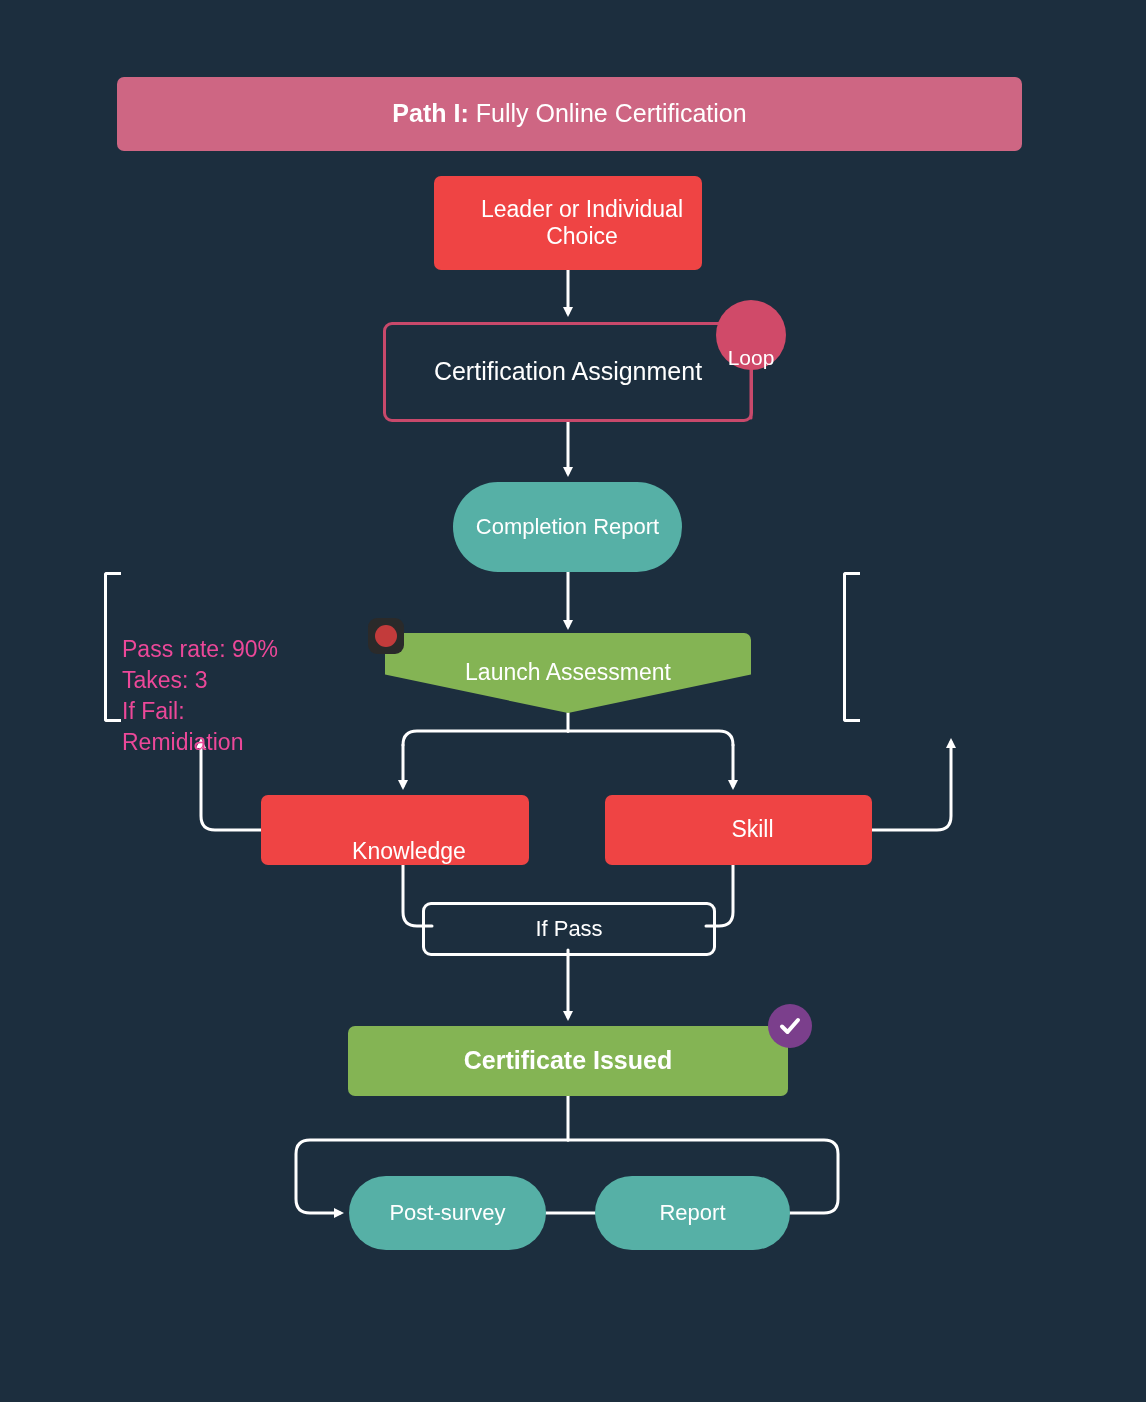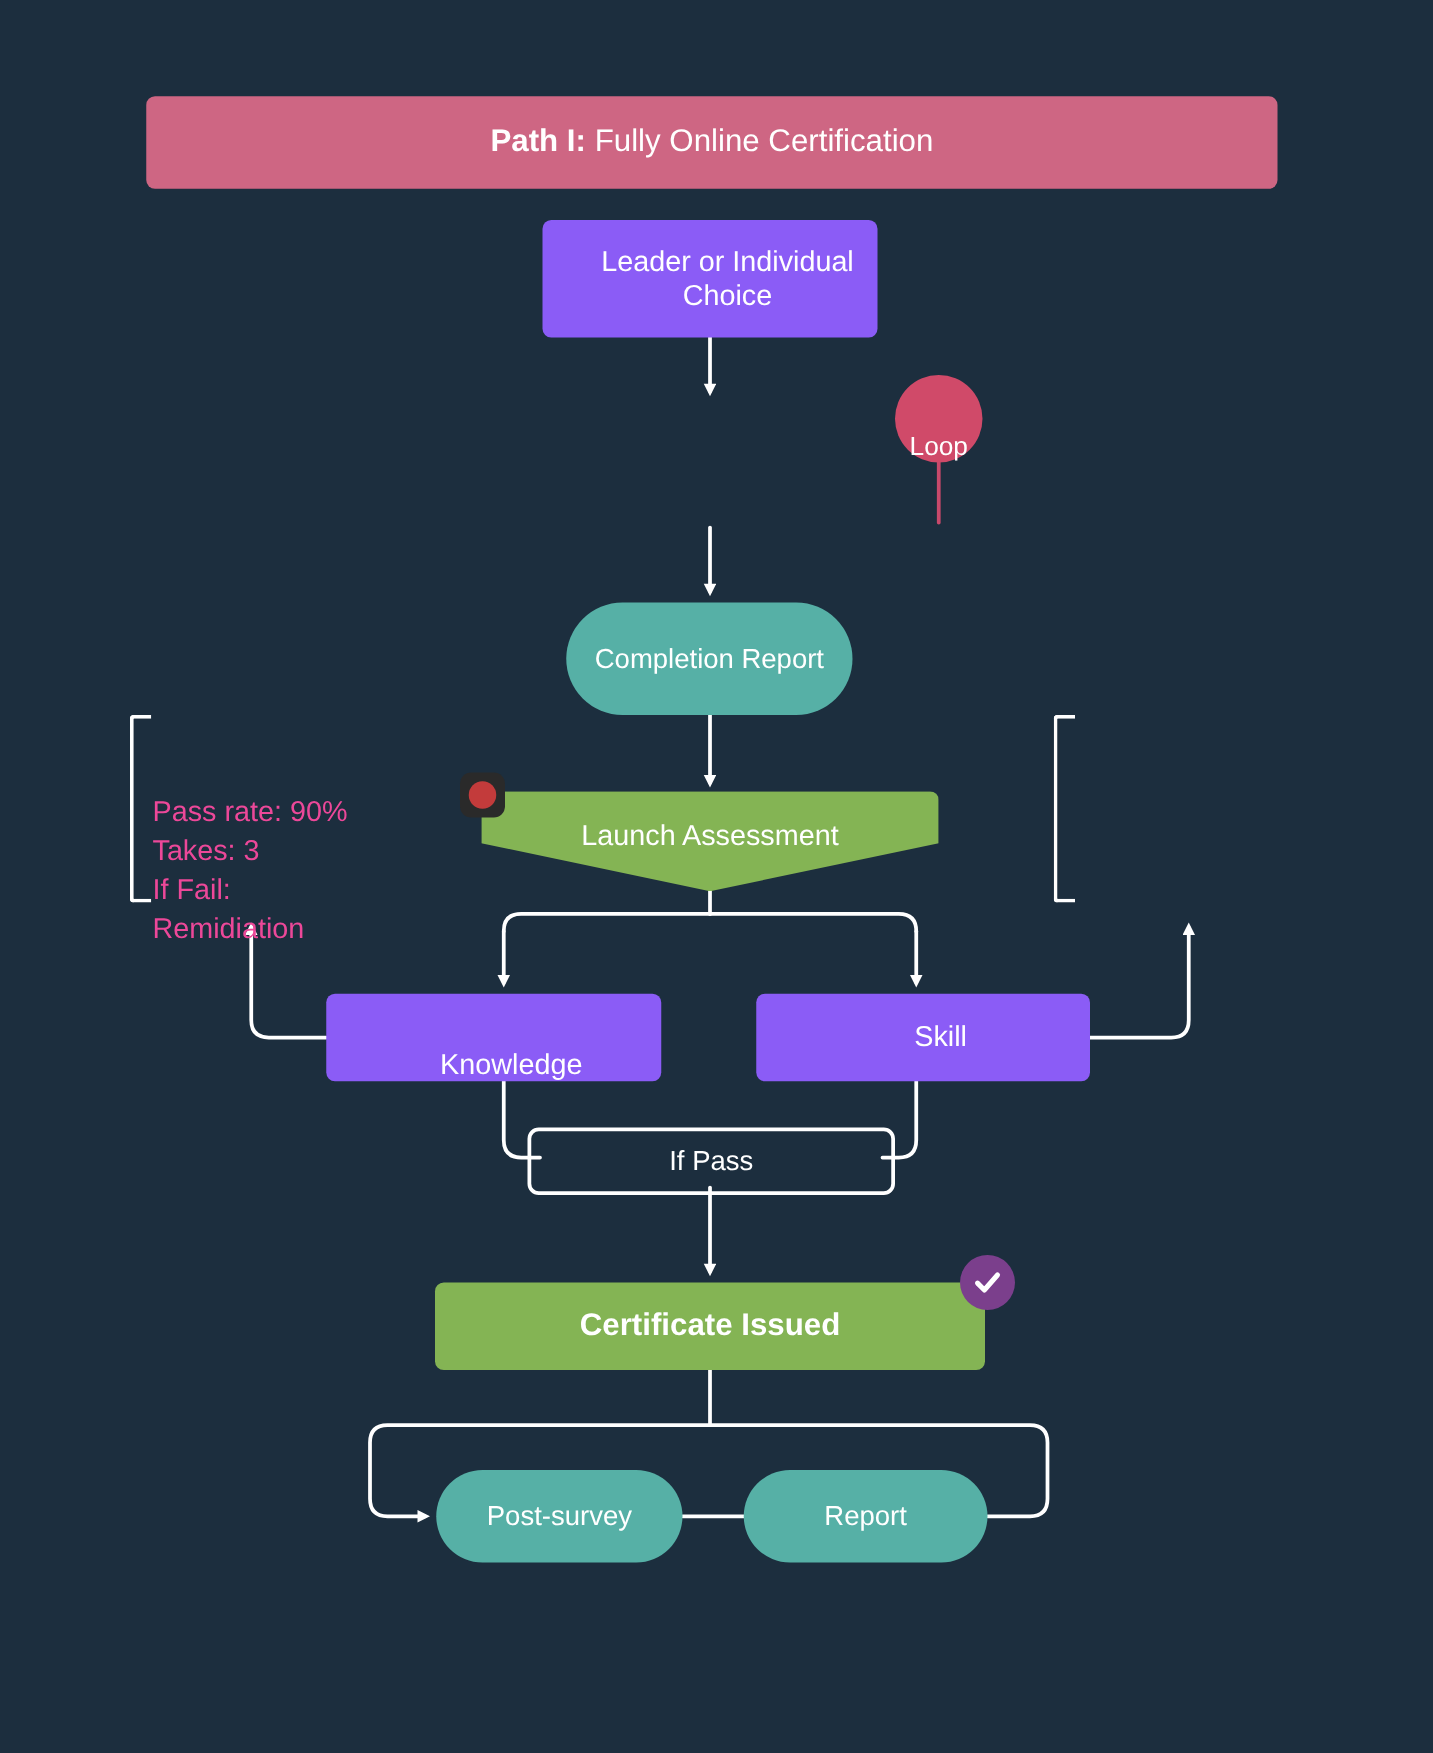--- a/index.html
+++ b/index.html
@@ -49,21 +49,21 @@
     border-radius: 7px;
     font-size: 25px;
   }
   #title-banner .bold {
     font-weight: bold;
     margin-right: 7px;
   }
 
   
   .teal-rect {
-    background: #8b5cf6;
+    background: #ef4444;
     border-radius: 7px;
     font-size: 23px;
     padding-left: 28px;
   }
   #node-choice {
     left: 434px;
     top: 176px;
     width: 268px;
     height: 94px;
   }
@@ -118,22 +118,21 @@
     height: 74px;
   }
 
   
   #node-launch {
     left: 385px;
     top: 633px;
     width: 366px;
     height: 80px;
     font-size: 23px;
-    align-items: flex-start;
-    padding-top: 22px;
+    align-items: center;
   }
   #node-launch .chev-bg {
     position: absolute;
     inset: 0;
     background: #84b454;
     border-radius: 7px 7px 0 0;
     clip-path: polygon(0 0, 100% 0, 100% 52%, 50% 100%, 0 52%);
   }
   #node-launch .lbl {
     position: relative;
@@ -300,20 +299,23 @@
 
   <div class="node" id="title-banner">
     <span class="bold">Path I:</span>
       <span>Fully Online Certification</span>
   </div>
 
   <div class="node teal-rect" id="node-choice">
     <span>Leader or Individual Choice</span>
   </div>
 
+  <div class="node" id="node-cert-assignment">
+    <span>Certification Assignment</span>
+  </div>
 
   <div id="badge-loop">
     <span>Loop</span>
   </div>
 
   <div class="node teal-pill" id="node-completion-report">
     <span>Completion Report</span>
   </div>
 
   <div class="node" id="node-launch">

